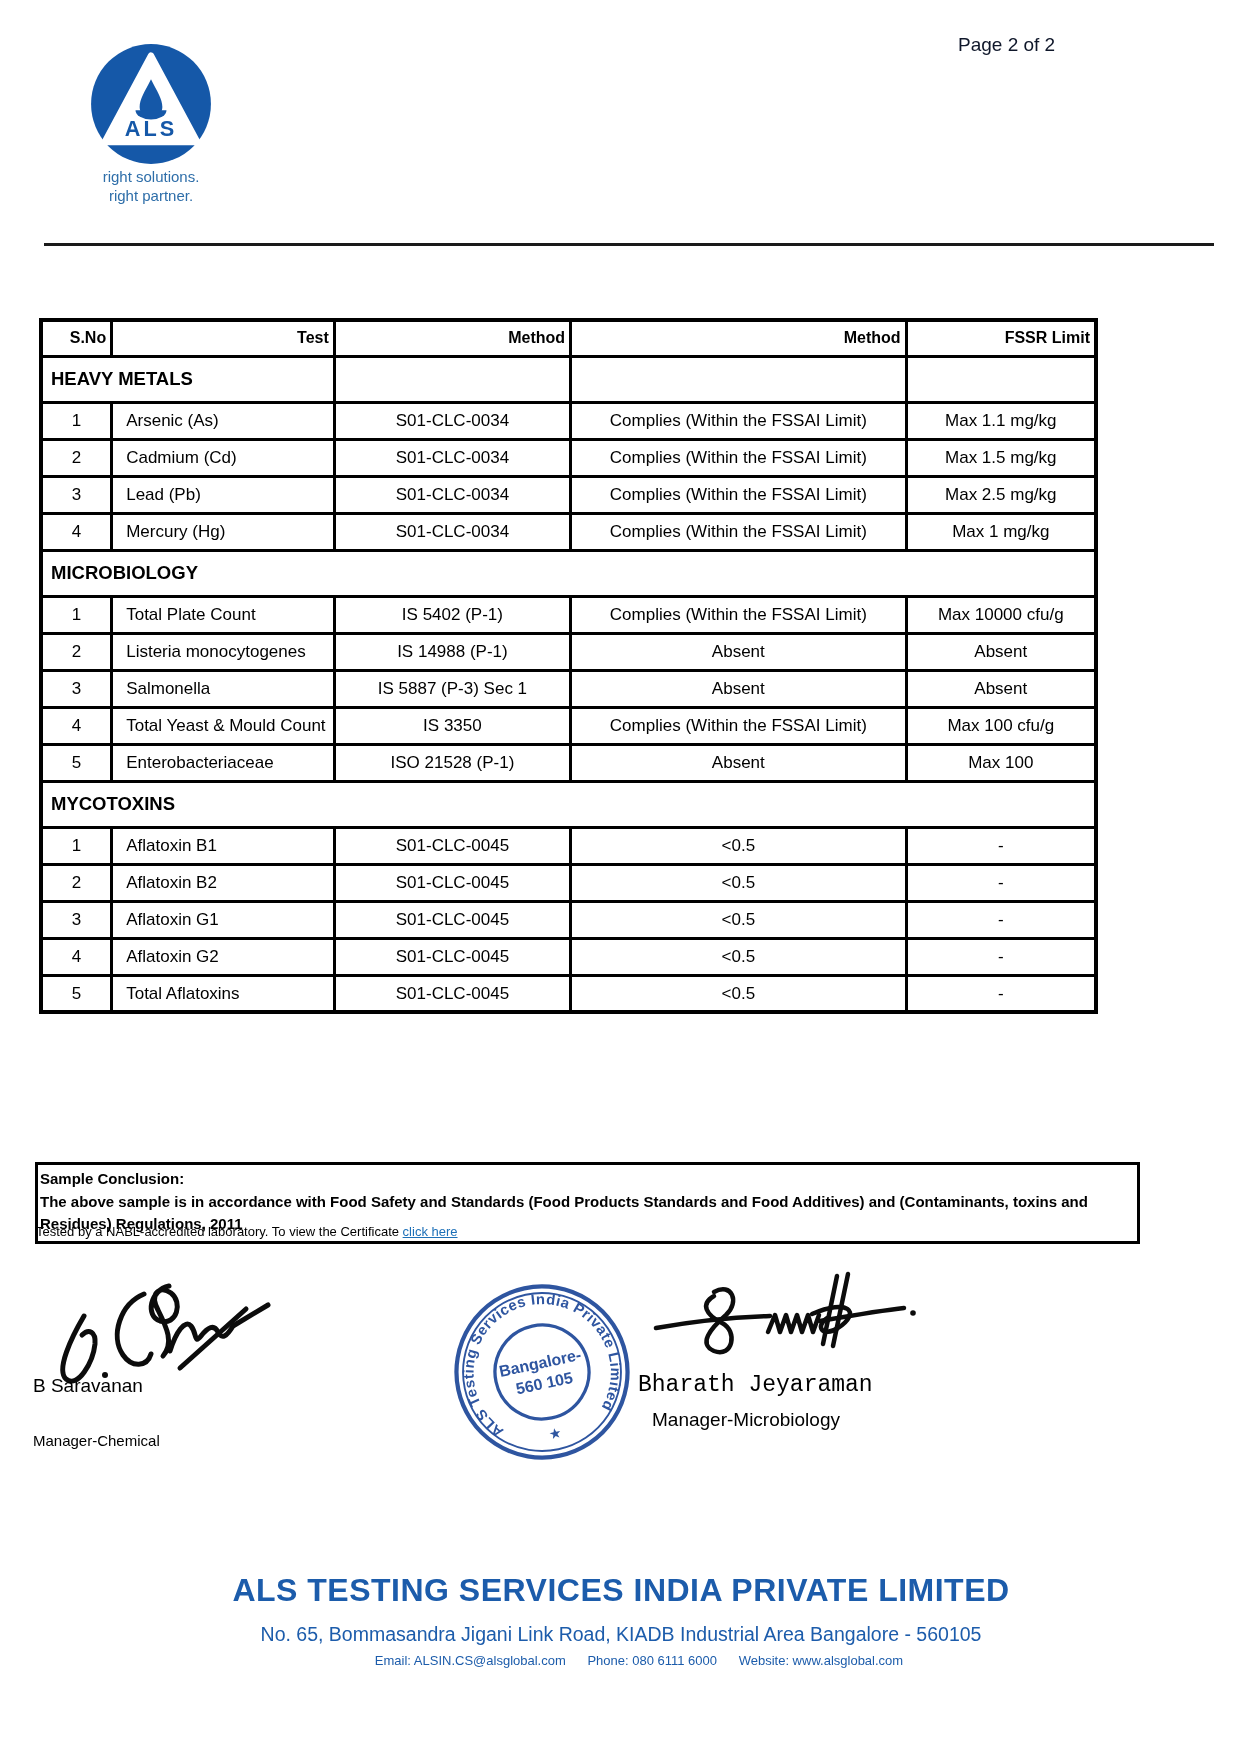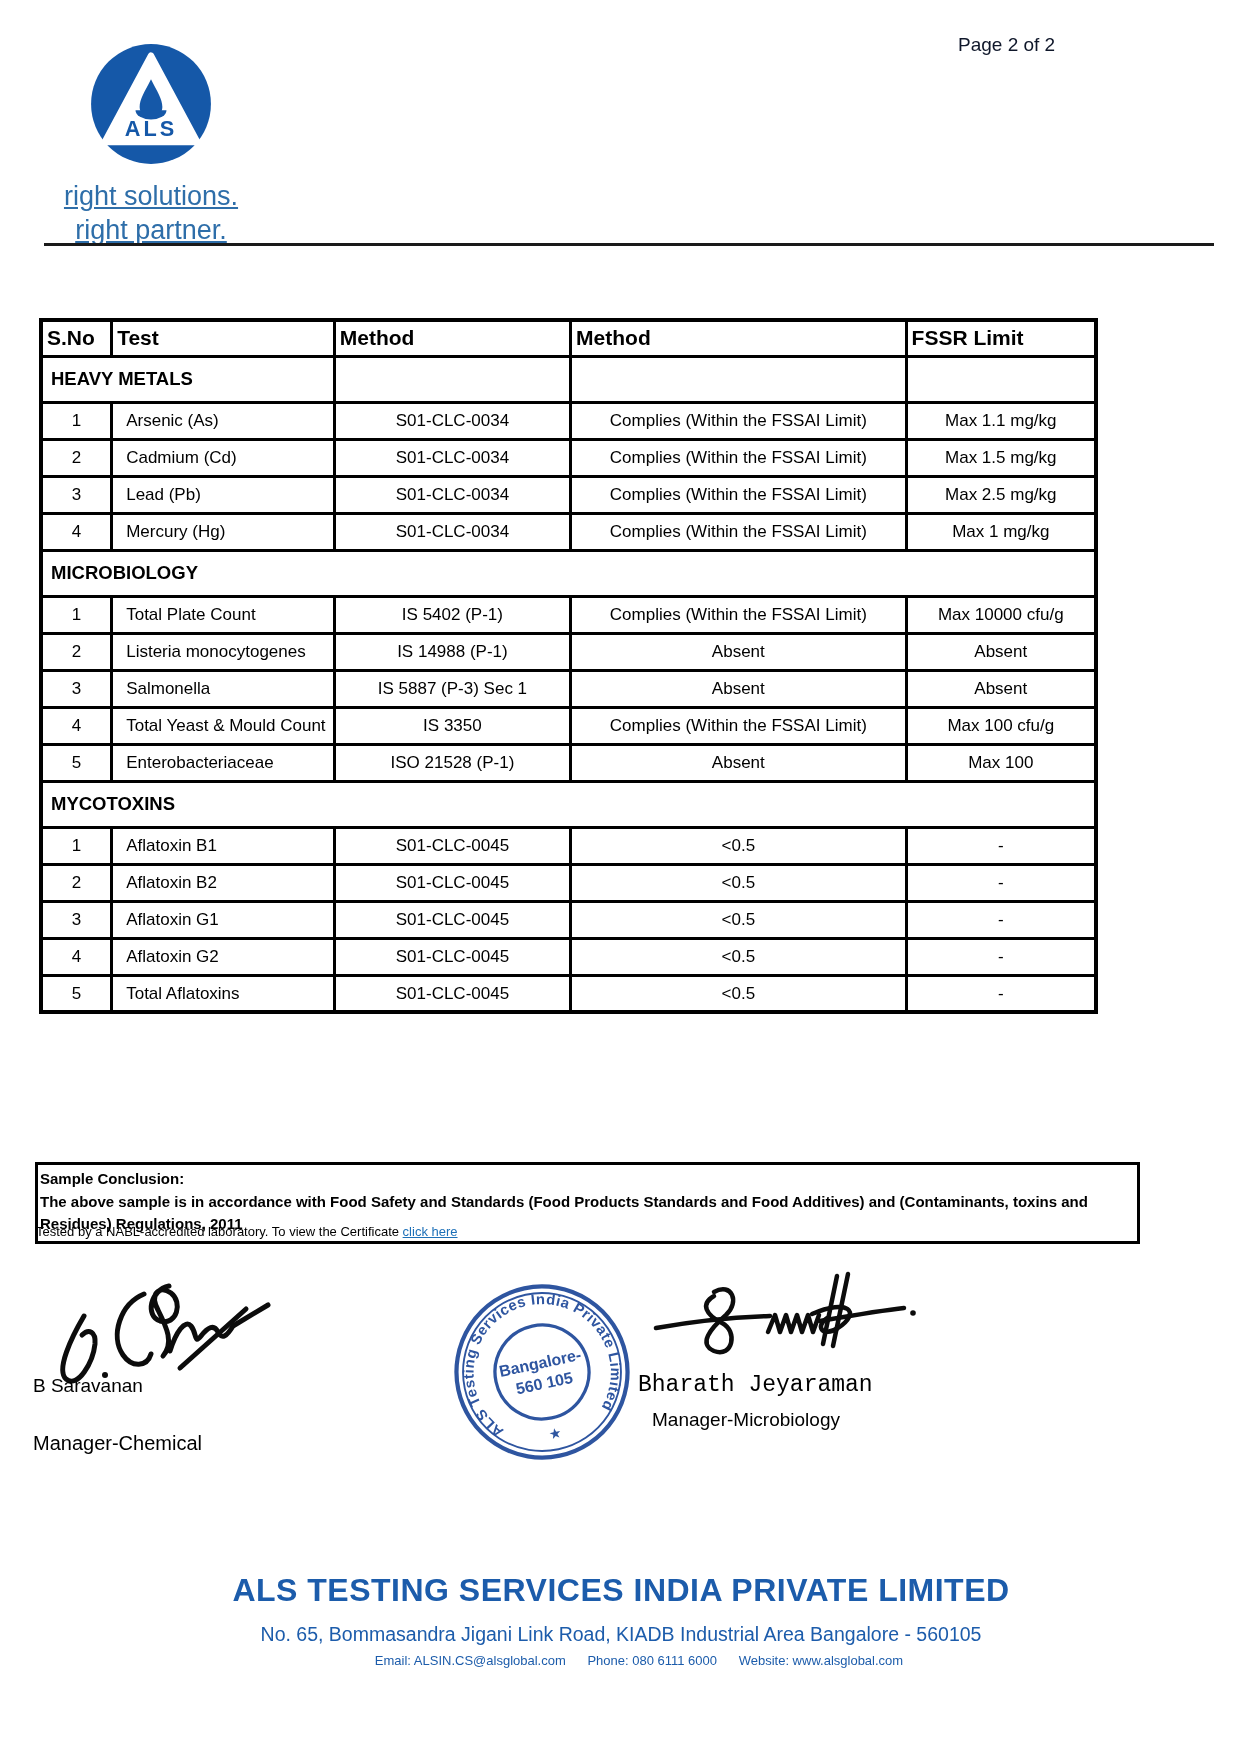--- a/index.html
+++ b/index.html
@@ -11,46 +11,46 @@
     --ink:#000000;
   }
   *{margin:0;padding:0;box-sizing:border-box;}
   html,body{background:#ffffff;}
   body{font-family:"Liberation Sans", sans-serif;color:var(--ink);}
   .page{position:relative;width:1242px;height:1755px;background:#ffffff;overflow:hidden;}
 
   
   .logo-wrap{position:absolute;left:56px;top:42px;width:190px;text-align:center;}
   .logo-svg{width:124px;height:124px;display:block;margin:0 auto;}
-  .tagline{margin-top:14px;color:var(--tagline-blue);font-size:27px;line-height:1.25;font-weight:500;text-decoration:underline;}
+  .tagline{margin-top:2px;color:var(--tagline-blue);font-size:15px;line-height:1.25;font-weight:500;}
   .page-num{position:absolute;left:958px;top:34px;font-size:19px;color:#0f172a;}
   .top-rule{position:absolute;left:44px;top:243px;width:1170px;height:3px;background:#1a1a1a;}
 
   
   .results-table{position:absolute;left:39px;top:318px;width:1059px;border-collapse:collapse;table-layout:fixed;}
   .results-table td,.results-table th{border:3px solid #000;background:#fff;vertical-align:middle;}
   .results-table{border:4px solid #000;}
-  .results-table th{height:36px;font-size:21px;font-weight:bold;text-align:left;padding:2px 4px;}
+  .results-table th{height:36px;font-size:16px;font-weight:bold;text-align:right;padding:2px 4px;}
   .results-table td{height:37px;font-size:17px;text-align:center;padding:3px 6px;line-height:1.25;}
   .results-table td.cell-left{text-align:left;padding-left:13px;}
   .results-table td.section-cell{font-size:18.5px;font-weight:bold;text-align:left;padding-left:8px;height:46px;}
 
   
   .conclusion-box{position:absolute;left:35px;top:1162px;width:1105px;border:3px solid #000;padding:3px 7px 5px 2px;}
   .conclusion-box .c-title{font-size:15px;font-weight:bold;line-height:1.5;}
   .conclusion-box .c-body{font-size:15px;font-weight:bold;line-height:1.5;}
   .nabl-line{position:absolute;left:36px;top:1224px;font-size:13px;}
   .nabl-line a{color:var(--link-blue);text-decoration:underline;cursor:pointer;}
 
   
   .sig-left-svg{position:absolute;left:48px;top:1258px;width:235px;height:140px;}
   .sig-right-svg{position:absolute;left:640px;top:1268px;width:295px;height:112px;}
   .stamp-svg{position:absolute;left:448px;top:1278px;width:188px;height:188px;}
   .sig-name-left{position:absolute;left:33px;top:1375px;font-size:19px;}
-  .sig-title-left{position:absolute;left:33px;top:1432px;font-size:20px;text-align:right;}
+  .sig-title-left{position:absolute;left:33px;top:1432px;font-size:15px;text-align:right;}
   .sig-name-right{position:absolute;left:638px;top:1372px;font-size:23px;font-family:Liberation Mono, monospace;}
   .sig-title-right{position:absolute;left:652px;top:1409px;font-size:19px;}
   .sig-stroke{fill:none;stroke:#0c0c0c;stroke-linecap:round;stroke-linejoin:round;}
 
   
   .footer{position:absolute;left:0;top:1572px;width:1242px;text-align:center;color:var(--footer-blue);}
   .footer .company{font-size:32px;font-weight:bold;letter-spacing:0.5px;}
   .footer .address{margin-top:14px;font-size:19.5px;}
   .footer .contact{margin-top:7px;font-size:13px;margin-left:36px;}
   .footer .contact span{margin:0 9px;}

